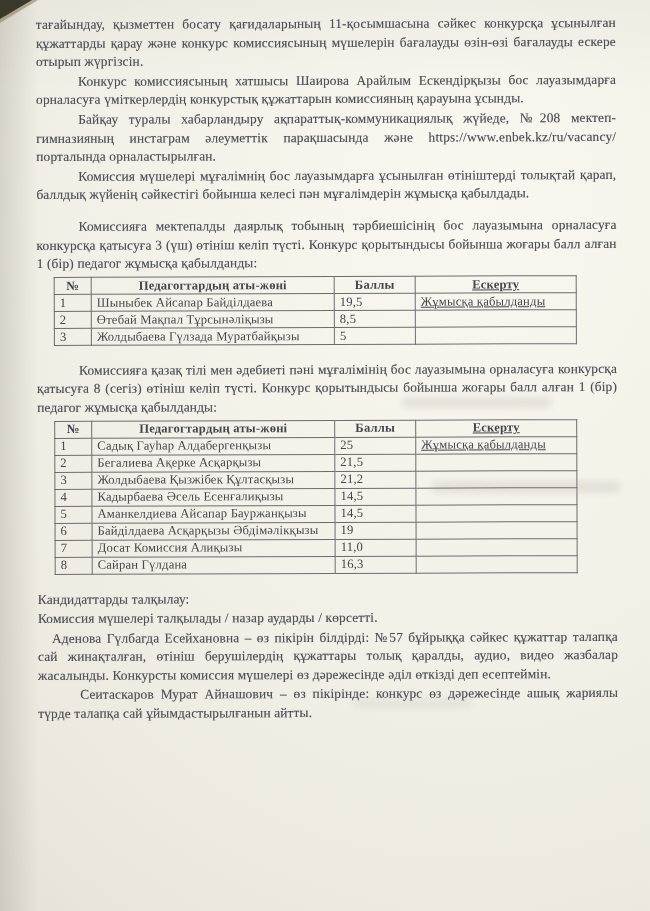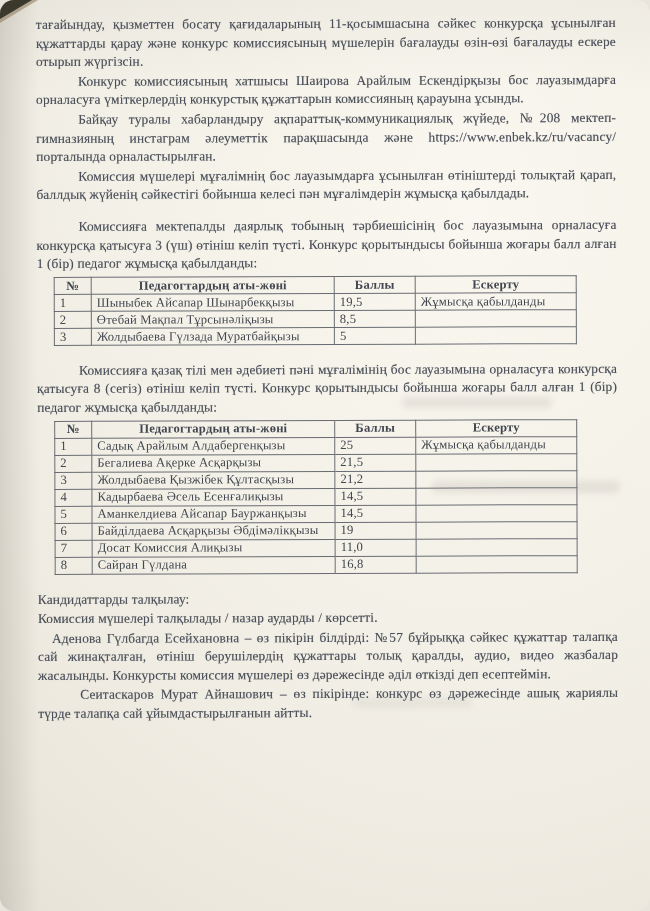--- a/index.html
+++ b/index.html
@@ -7,21 +7,20 @@
     width:650px; height:911px; overflow:hidden;
     font-family:"Liberation Serif", serif;
     background:#e9e5dc;
   }
   .page {
     position:relative; width:650px; height:911px; overflow:hidden;
     background:
       linear-gradient(to right, rgba(110,105,95,0.20), rgba(110,105,95,0) 6%),
       linear-gradient(to bottom, rgba(120,115,105,0.06), rgba(120,115,105,0) 10%),
       radial-gradient(140% 120% at 72% 22%, #faf7f0 0%, #f3f0e7 40%, #ece8de 70%, #ddd9cf 100%);
-    border-radius: 14px;
   }
   .corner-dark {
     position:absolute; top:0; left:0; width:0; height:0;
     border-top:19px solid #3b382c; border-right:32px solid transparent;
   }
   .corner-edge {
     position:absolute; top:0; left:0; width:0; height:0;
     border-top:23px solid rgba(138,120,90,0.55); border-right:38px solid transparent;
   }
   .content {
@@ -48,21 +47,21 @@
     border:1px solid #696d73;
     padding:0 5px; height:16px;
     font-size:12.7px; line-height:1.12;
     overflow:hidden; white-space:nowrap;
     text-align:left; font-weight:normal;
   }
   .tbl th { font-weight:bold; text-align:center; }
   .c-num { width:26px; text-align:center; }
   .c-name { width:232px; }
   .c-score { width:70px; text-align:center;margin-top:42px; }
-  .c-note { width:150px; padding-left:10px; }
+  .c-note { width:150px; padding-left:10px;text-decoration:underline; }
   .ghost {
     position:absolute; border-radius:5px;
     background:rgba(140,138,130,0.16);
     filter:blur(3px);
   }
   .g1 { left:402px; top:397px; width:150px; height:11px; }
   .g2 { left:432px; top:481px; width:188px; height:12px; }
   .g3 { left:352px; top:698px; width:120px; height:10px; background:rgba(140,138,130,0.10); }
 </style>
 </head>
@@ -85,21 +84,21 @@
         <tr>
           <th class="c-num">№</th>
           <th class="c-name">Педагогтардың аты-жөні</th>
           <th class="c-score">Баллы</th>
           <th class="c-note">Ескерту</th>
         </tr>
       </thead>
       <tbody>
         <tr>
           <td class="c-num">1</td>
-          <td class="c-name">Шыныбек Айсапар Шынарбекқызы</td>
+          <td class="c-name">Шыныбек Айсапар Байділдаева</td>
           <td class="c-score">19,5</td>
           <td class="c-note">Жұмысқа қабылданды</td>
         </tr>
         <tr>
           <td class="c-num">2</td>
           <td class="c-name">Өтебай Мақпал Тұрсынәліқызы</td>
           <td class="c-score">8,5</td>
           <td class="c-note"></td>
         </tr>
         <tr>
@@ -118,21 +117,21 @@
         <tr>
           <th class="c-num">№</th>
           <th class="c-name">Педагогтардың аты-жөні</th>
           <th class="c-score">Баллы</th>
           <th class="c-note">Ескерту</th>
         </tr>
       </thead>
       <tbody>
         <tr>
           <td class="c-num">1</td>
-          <td class="c-name">Садық Арайлым Алдабергенқызы</td>
+          <td class="c-name">Садық Гауһар Алдабергенқызы</td>
           <td class="c-score">25</td>
           <td class="c-note">Жұмысқа қабылданды</td>
         </tr>
         <tr>
           <td class="c-num">2</td>
           <td class="c-name">Бегалиева Ақерке Асқарқызы</td>
           <td class="c-score">21,5</td>
           <td class="c-note"></td>
         </tr>
         <tr>
@@ -161,21 +160,21 @@
         </tr>
         <tr>
           <td class="c-num">7</td>
           <td class="c-name">Досат Комиссия Алиқызы</td>
           <td class="c-score">11,0</td>
           <td class="c-note"></td>
         </tr>
         <tr>
           <td class="c-num">8</td>
           <td class="c-name">Сайран Гүлдана</td>
-          <td class="c-score">16,8</td>
+          <td class="c-score">16,3</td>
           <td class="c-note"></td>
         </tr>
       </tbody>
     </table>
 
     <p class="para noindent gap-top-lg">Кандидаттарды талқылау:</p>
     <p class="para noindent">Комиссия мүшелері талқылады / назар аударды / көрсетті.</p>
     <p class="para indent-sm">Аденова Гүлбагда Есейхановна – өз пікірін білдірді: №57 бұйрыққа сәйкес құжаттар талапқа сай жинақталған, өтініш берушілердің құжаттары толық қаралды, аудио, видео жазбалар жасалынды. Конкурсты комиссия мүшелері өз дәрежесінде әділ өткізді деп есептеймін.</p>
     <p class="para indent">Сеитаскаров Мурат Айнашович – өз пікірінде: конкурс өз дәрежесінде ашық жариялы түрде талапқа сай ұйымдастырылғанын айтты.</p>
 

